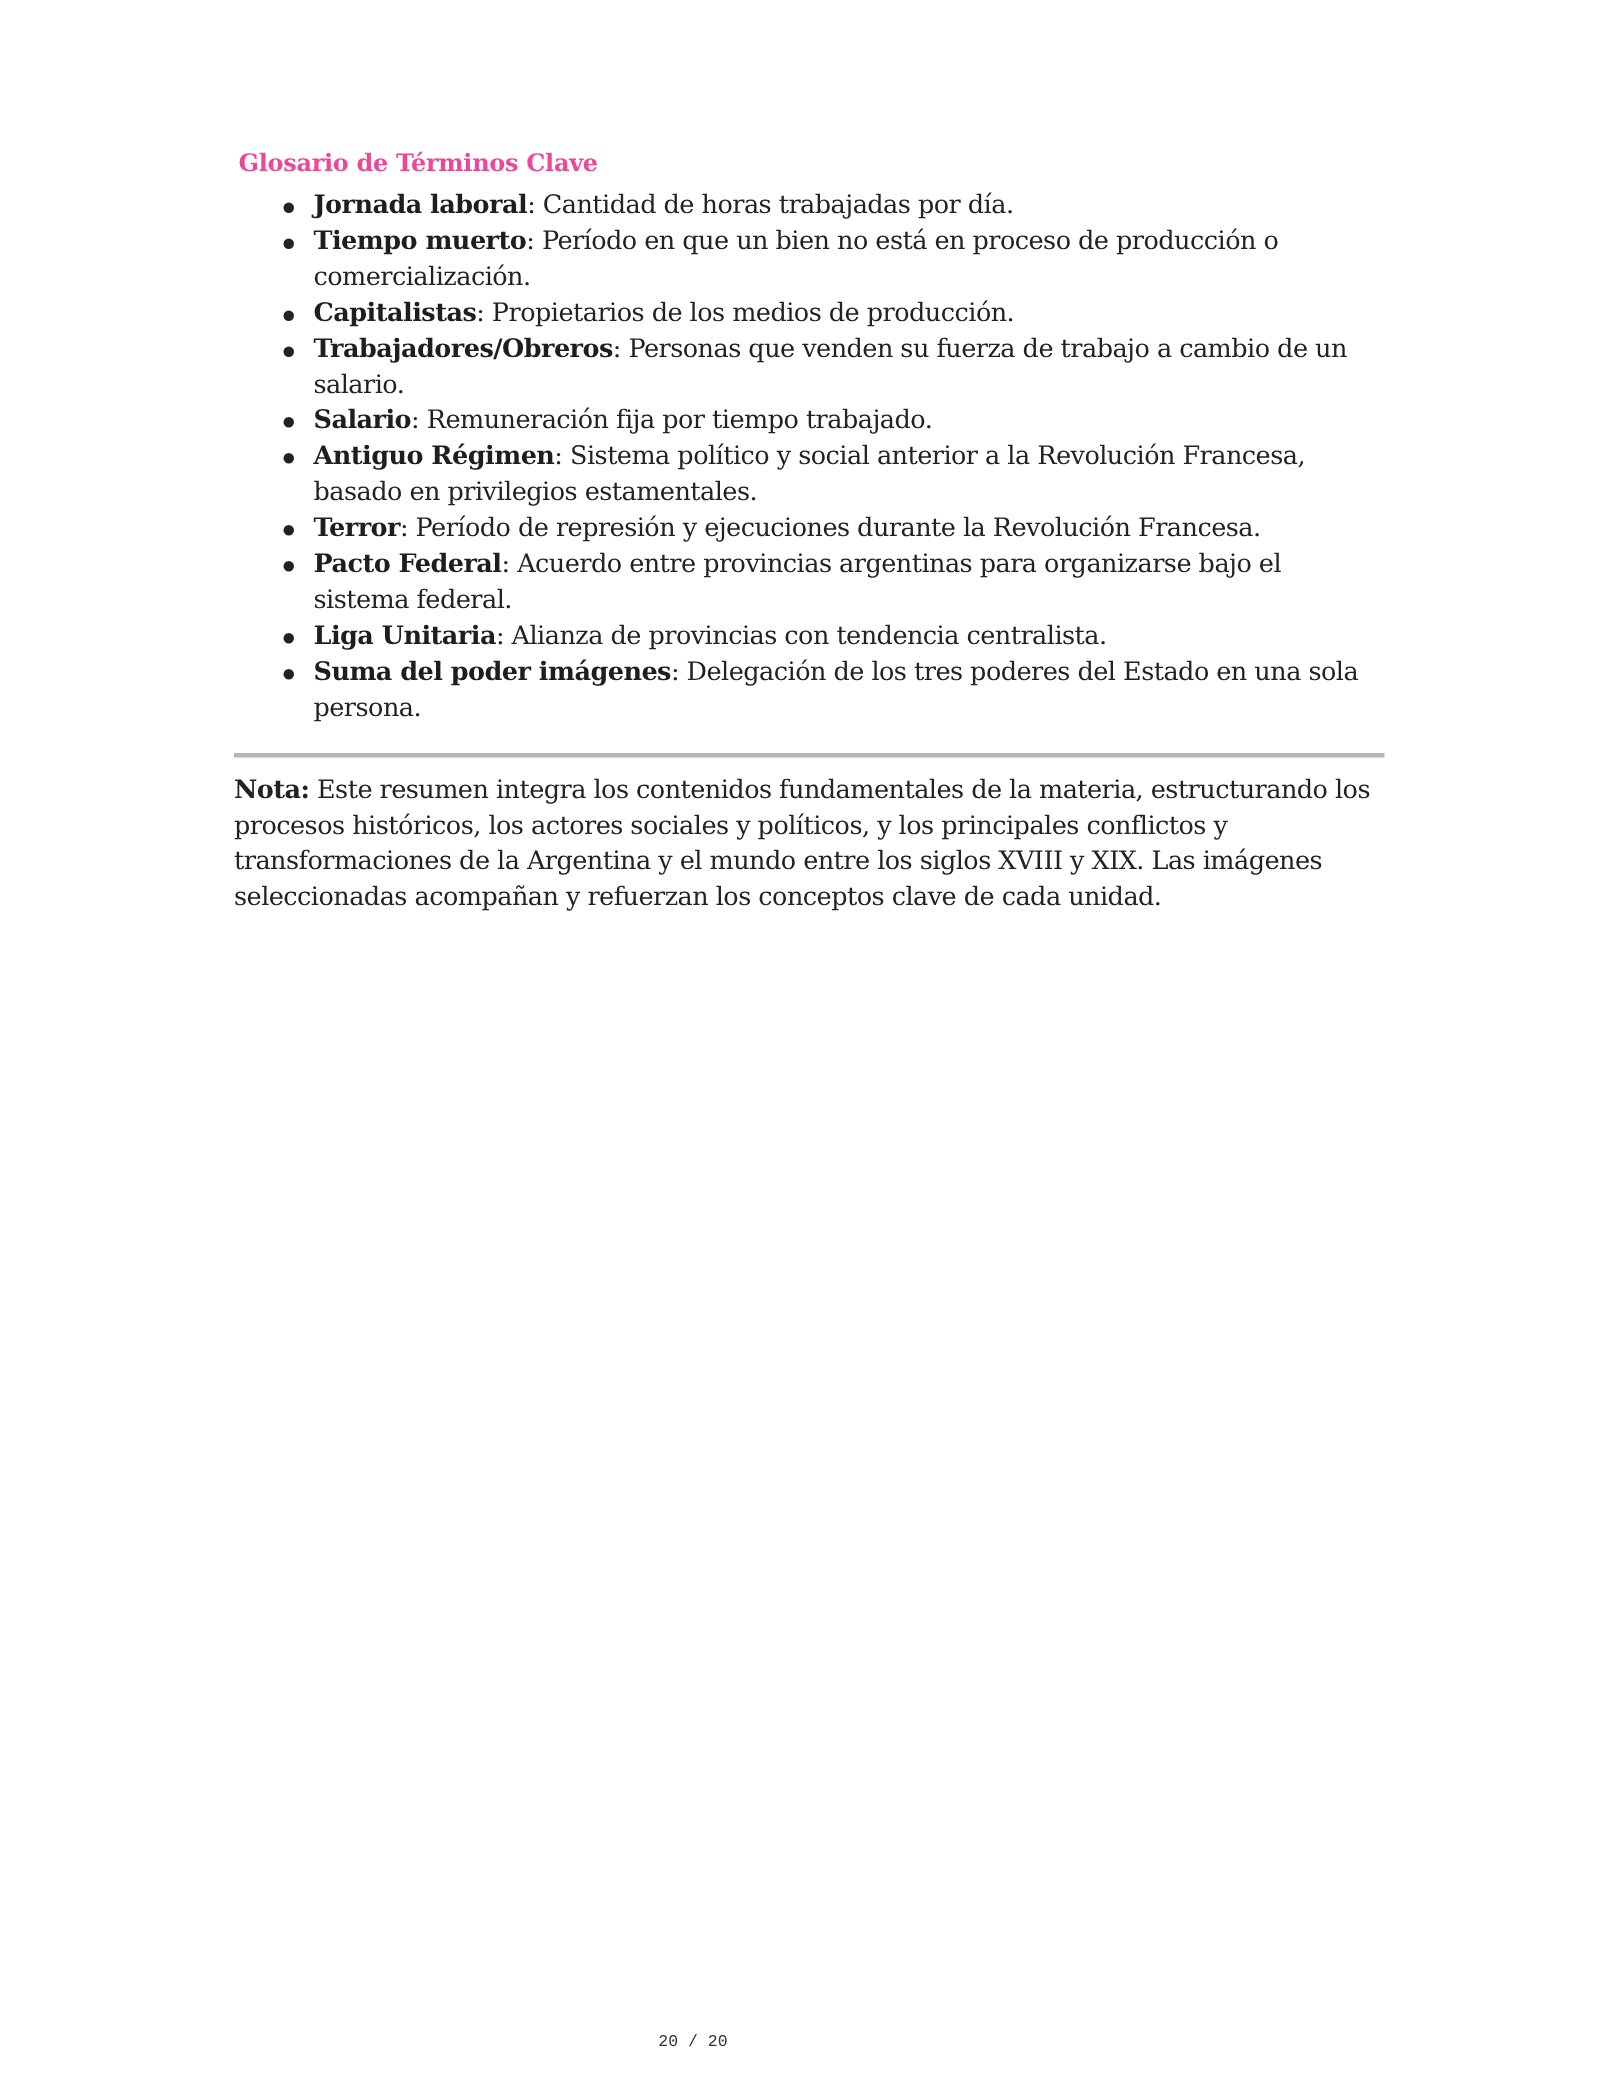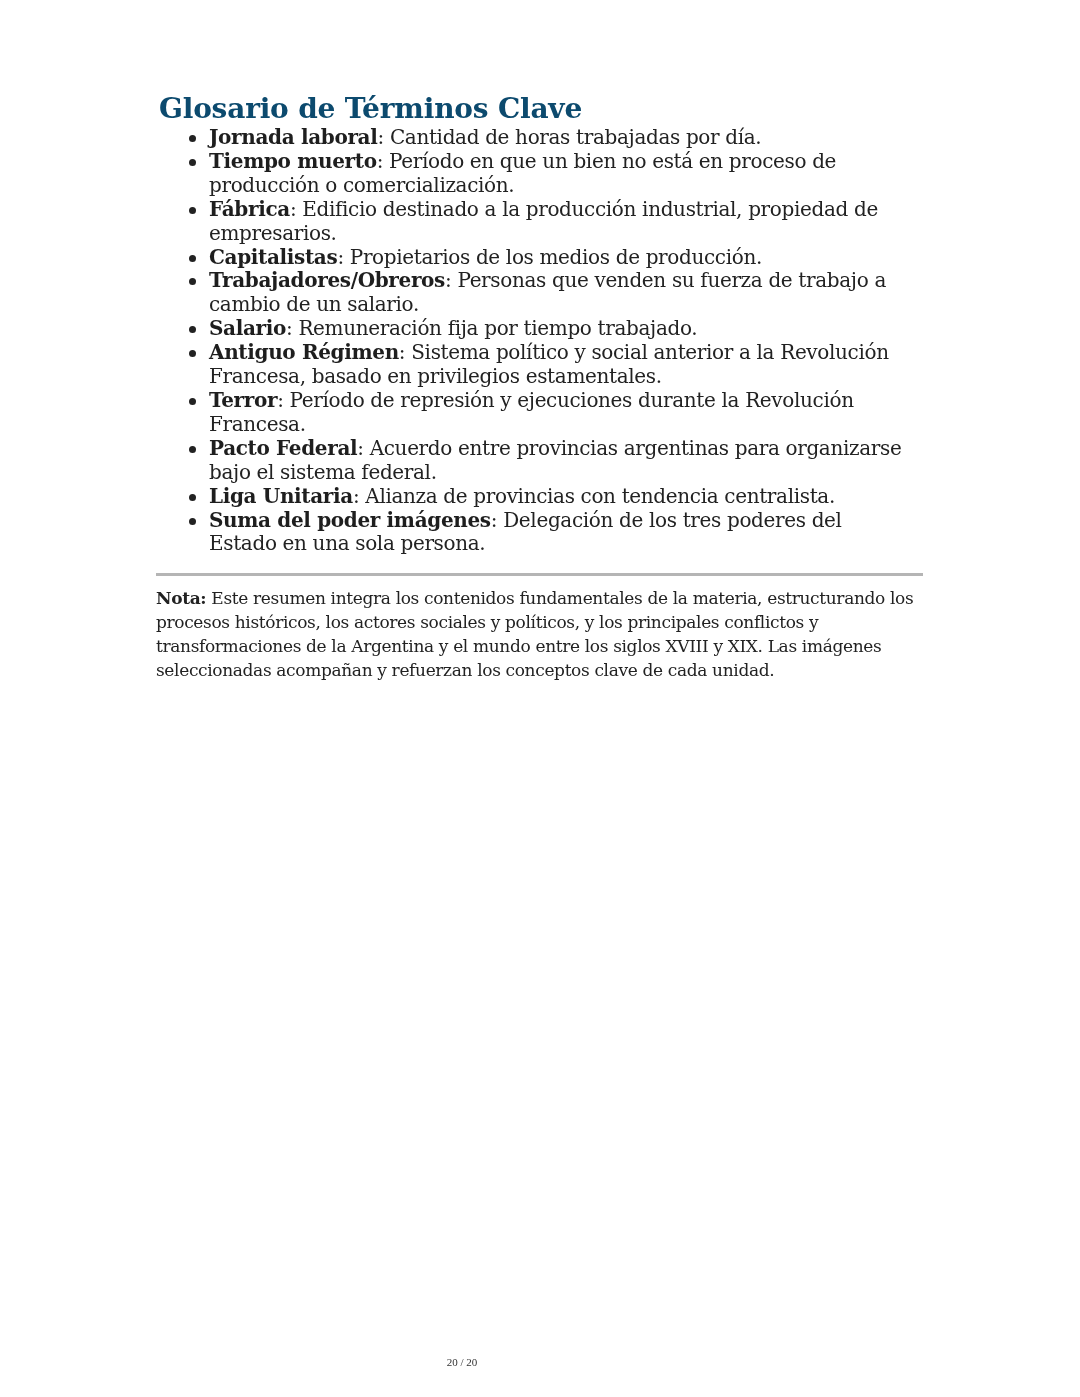--- a/index.html
+++ b/index.html
@@ -16,34 +16,34 @@
       color: #222222;
     }
     .page-content {
       position: absolute;
       left: 156px;
       top: 94px;
       width: 768px;
     }
     h2.section-title {
       margin: 0 0 2px 3px;
-      font-size: 28px;
+      font-size: 16px;
       font-weight: bold;
-      color: #0c4a6e;
+      color: #ec4899;
       letter-spacing: -0.2px;
       line-height: 30px;
     }
     ul.glossary {
       margin: 0;
       padding: 0 0 0 53px;
       list-style: none;
     }
     ul.glossary li {
       position: relative;
-      font-size: 20px;
+      font-size: 17px;
       line-height: 23.9px;
       letter-spacing: -0.35px;
       padding-right: 10px;
     }
     ul.glossary li::before {
       content: "";
       position: absolute;
       left: -20px;
       top: 9px;
       width: 7px;
@@ -71,35 +71,34 @@
     }
     p.note .note-label {
       font-weight: bold;
     }
     .page-number {
       position: absolute;
       left: 0;
       width: 924px;
       top: 1356px;
       text-align: center;
-      font-family: Liberation Serif, serif;
+      font-family: Liberation Mono, monospace;
       font-size: 11px;
       color: #333333;
     }
   </style>
 </head>
 <body>
 
 <div class="page-content">
   <h2 class="section-title">Glosario de Términos Clave</h2>
 
   <ul class="glossary">
     <li><span class="term">Jornada laboral</span><span>: Cantidad de horas trabajadas por día.</span></li>
     <li><span class="term">Tiempo muerto</span><span>: Período en que un bien no está en proceso de producción o comercialización.</span></li>
-    <li><span class="term">Fábrica</span><span>: Edificio destinado a la producción industrial, propiedad de empresarios.</span></li>
     <li><span class="term">Capitalistas</span><span>: Propietarios de los medios de producción.</span></li>
     <li><span class="term">Trabajadores/Obreros</span><span>: Personas que venden su fuerza de trabajo a cambio de un salario.</span></li>
     <li><span class="term">Salario</span><span>: Remuneración fija por tiempo trabajado.</span></li>
     <li><span class="term">Antiguo Régimen</span><span>: Sistema político y social anterior a la Revolución Francesa, basado en privilegios estamentales.</span></li>
     <li><span class="term">Terror</span><span>: Período de represión y ejecuciones durante la Revolución Francesa.</span></li>
     <li><span class="term">Pacto Federal</span><span>: Acuerdo entre provincias argentinas para organizarse bajo el sistema federal.</span></li>
     <li><span class="term">Liga Unitaria</span><span>: Alianza de provincias con tendencia centralista.</span></li>
     <li><span class="term">Suma del poder imágenes</span><span>: Delegación de los tres poderes del Estado en una sola persona.</span></li>
   </ul>
 

